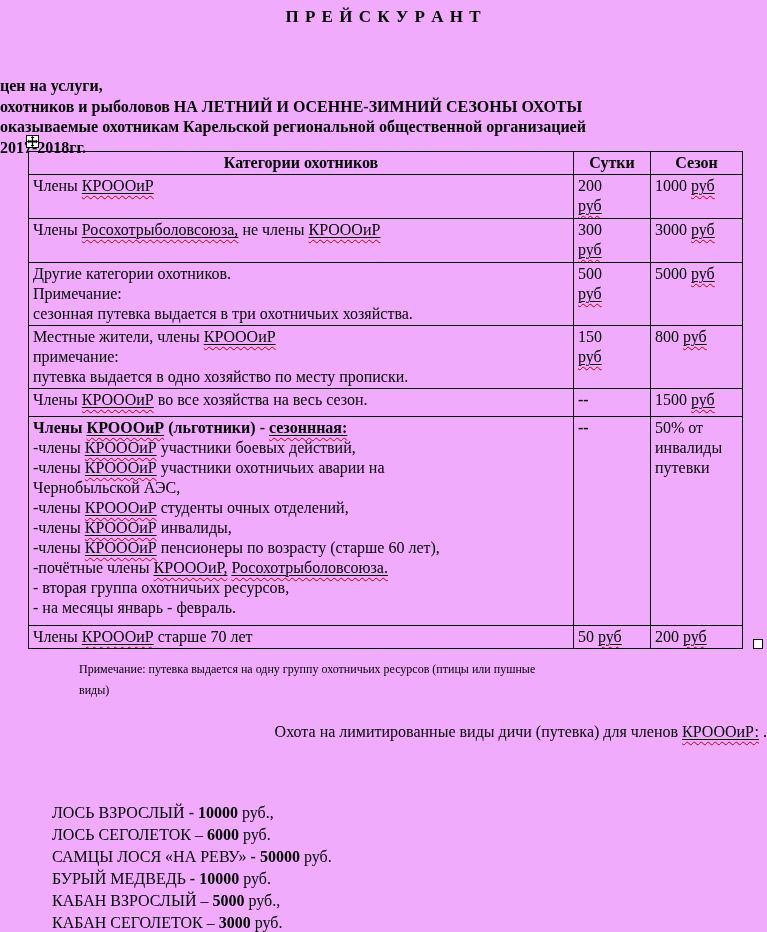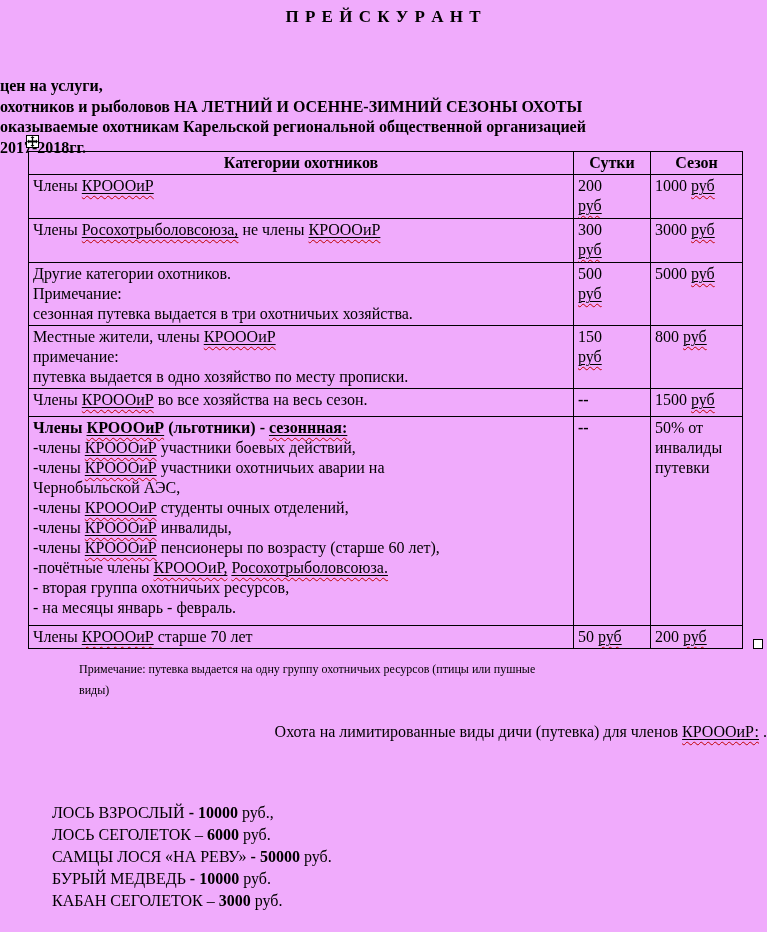--- a/index.html
+++ b/index.html
@@ -180,16 +180,17 @@
       <div>виды)</div>
     </div>
 
   <div class="limited"><span>Охота на лимитированные виды дичи (путевка) для членов </span><span class="ms"><span class="ms2">КРОООиР:</span></span><span> .</span></div>
 
   <div class="prices">
       <div class="cellline"><span>ЛОСЬ ВЗРОСЛЫЙ </span><span class="b">- 10000</span><span> руб.,</span></div>
       <div class="cellline"><span>ЛОСЬ СЕГОЛЕТОК – </span><span class="b">6000</span><span> руб.</span></div>
       <div class="cellline"><span>САМЦЫ ЛОСЯ «НА РЕВУ» </span><span class="b">- 50000</span><span> руб.</span></div>
       <div class="cellline"><span>БУРЫЙ МЕДВЕДЬ </span><span class="b">- 10000</span><span> руб.</span></div>
+      <div class="cellline"><span>КАБАН ВЗРОСЛЫЙ – </span><span class="b">5000</span><span> руб.,</span></div>
       <div class="cellline"><span>КАБАН СЕГОЛЕТОК – </span><span class="b">3000</span><span> руб.</span></div>
     </div>
 
 </div>
 
 </body></html>

